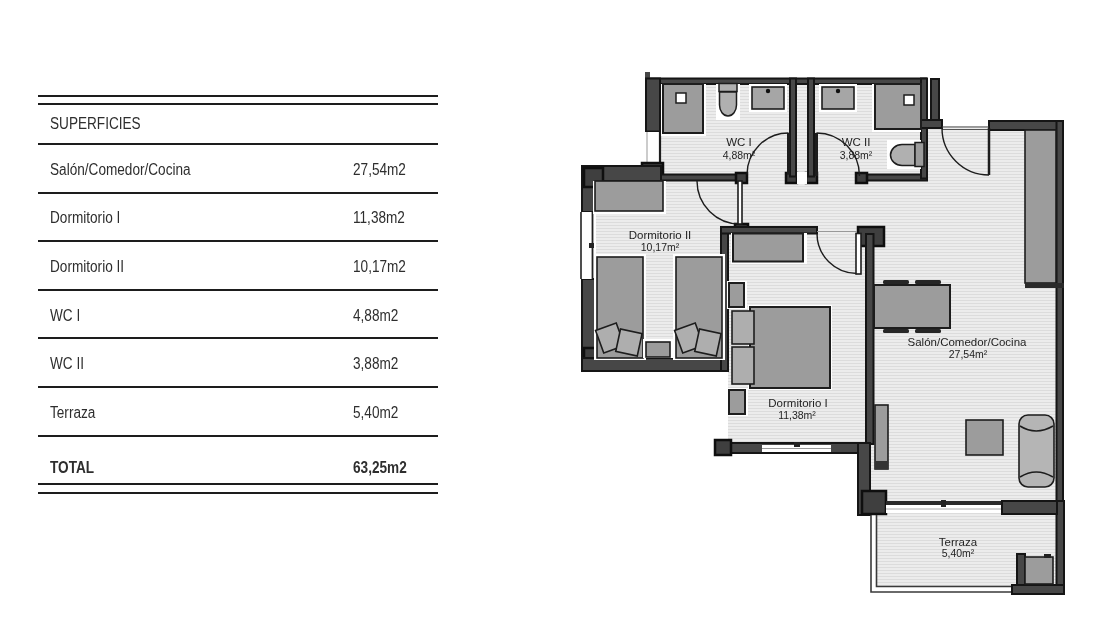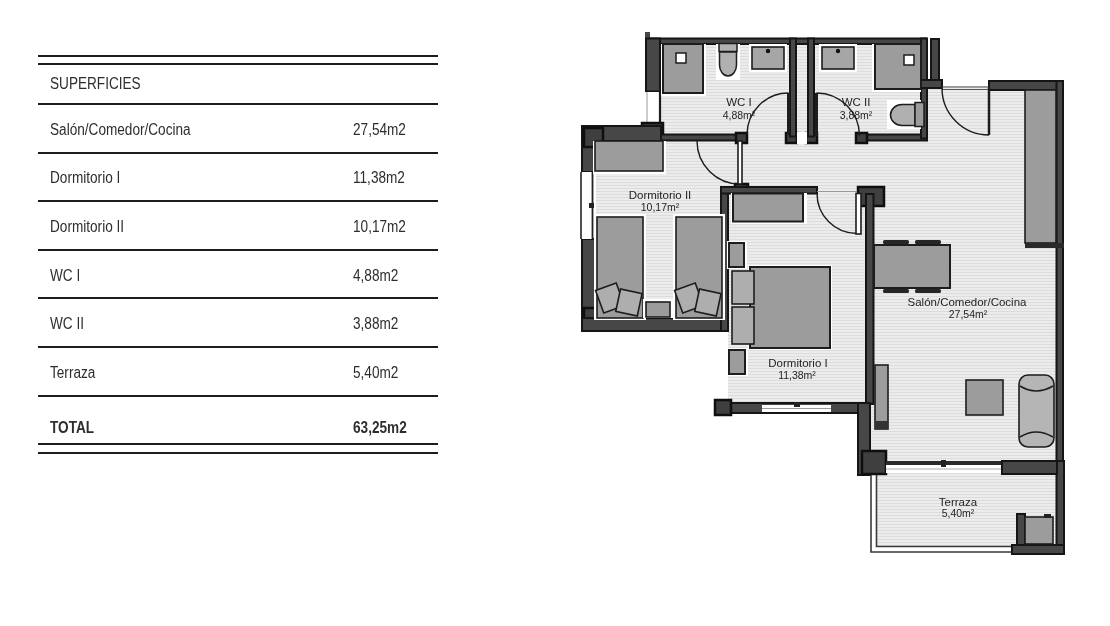--- a/index.html
+++ b/index.html
@@ -1,17 +1,17 @@
 <!DOCTYPE html>
 <html><head>
 <meta charset="utf-8">
 <style>
   html,body{margin:0;padding:0;background:#ffffff;width:1110px;height:626px;overflow:hidden;}
   body{font-family:"Liberation Sans", sans-serif;}
-  #page{position:relative;width:1110px;height:544px;}
+  #page{position:relative;width:1110px;height:544px;margin-top:40px;}
   .tbl{position:absolute;left:0;top:0;width:480px;height:626px;}
   .hline{position:absolute;height:2px;background:#1d1d1d;left:38px;width:400px;}
   .lbl{position:absolute;left:50px;font-size:16px;line-height:18px;color:#2e2e2e;transform:scale(0.85,1);transform-origin:0 50%;white-space:nowrap;}
   .val{position:absolute;left:353px;font-size:16px;line-height:18px;color:#2e2e2e;transform:scale(0.85,1);transform-origin:0 50%;white-space:nowrap;}
 </style>
 </head>
 <body>
 <div id="page">
 
   <div class="tbl">

